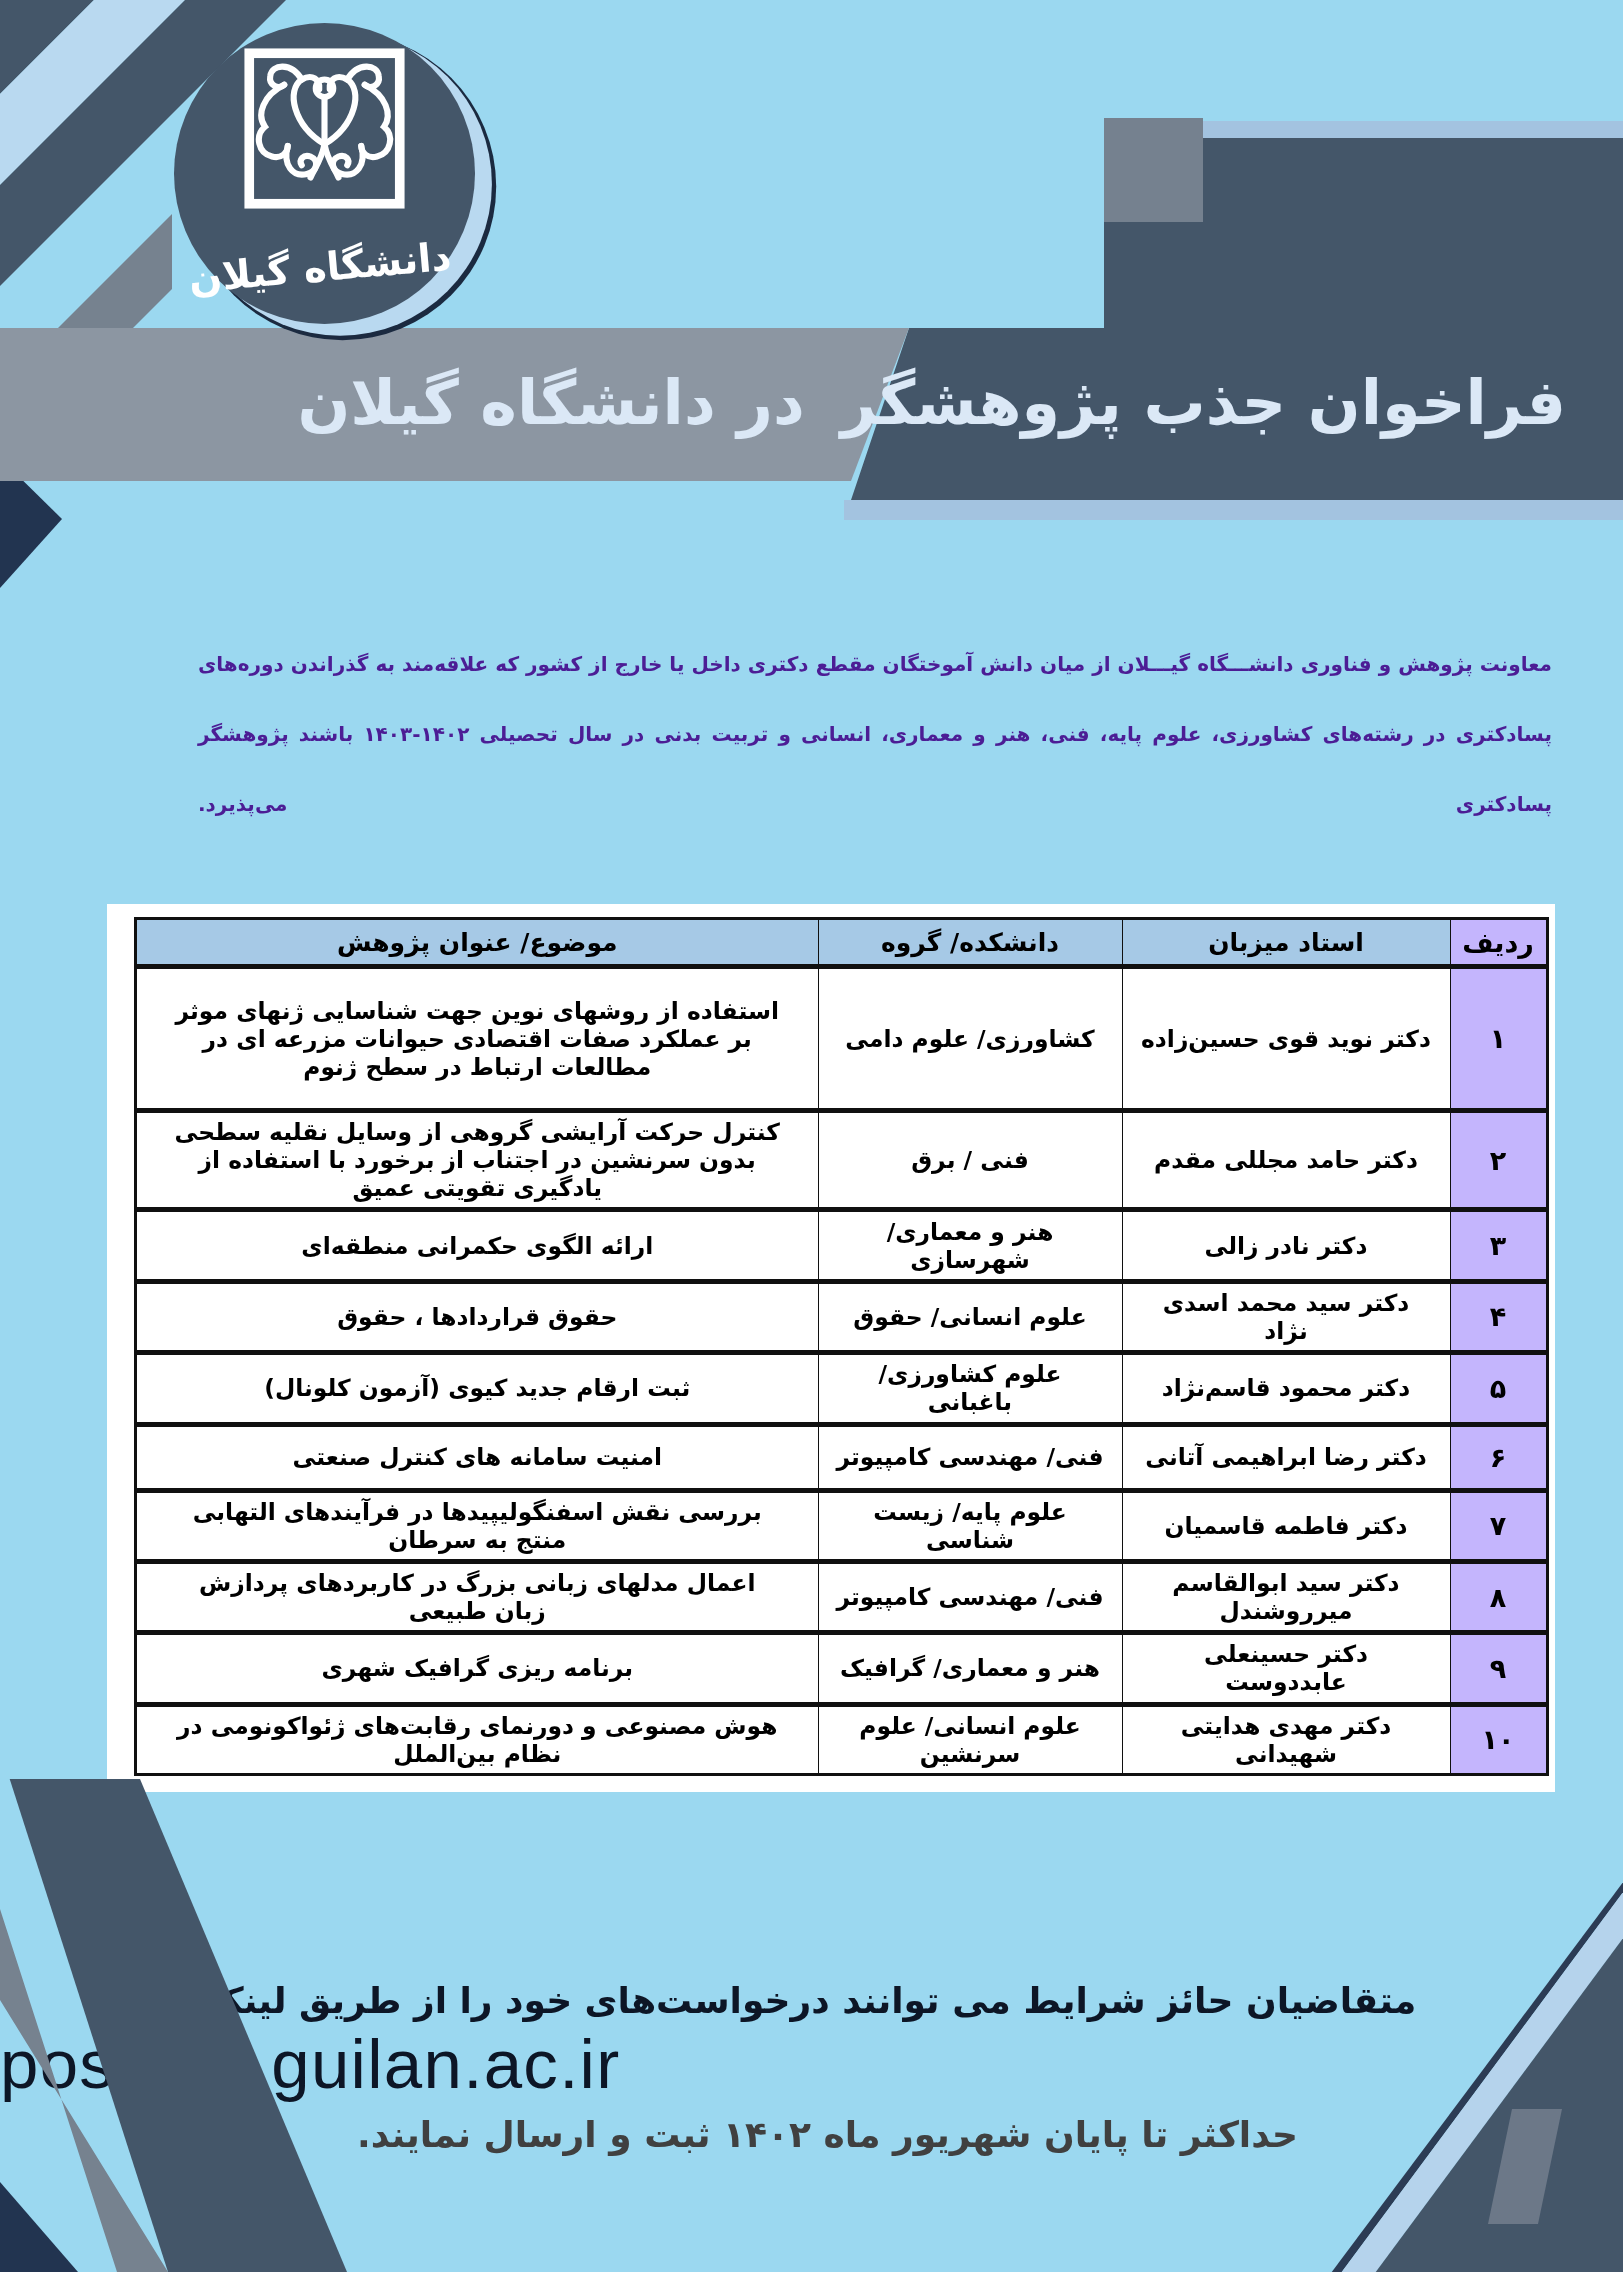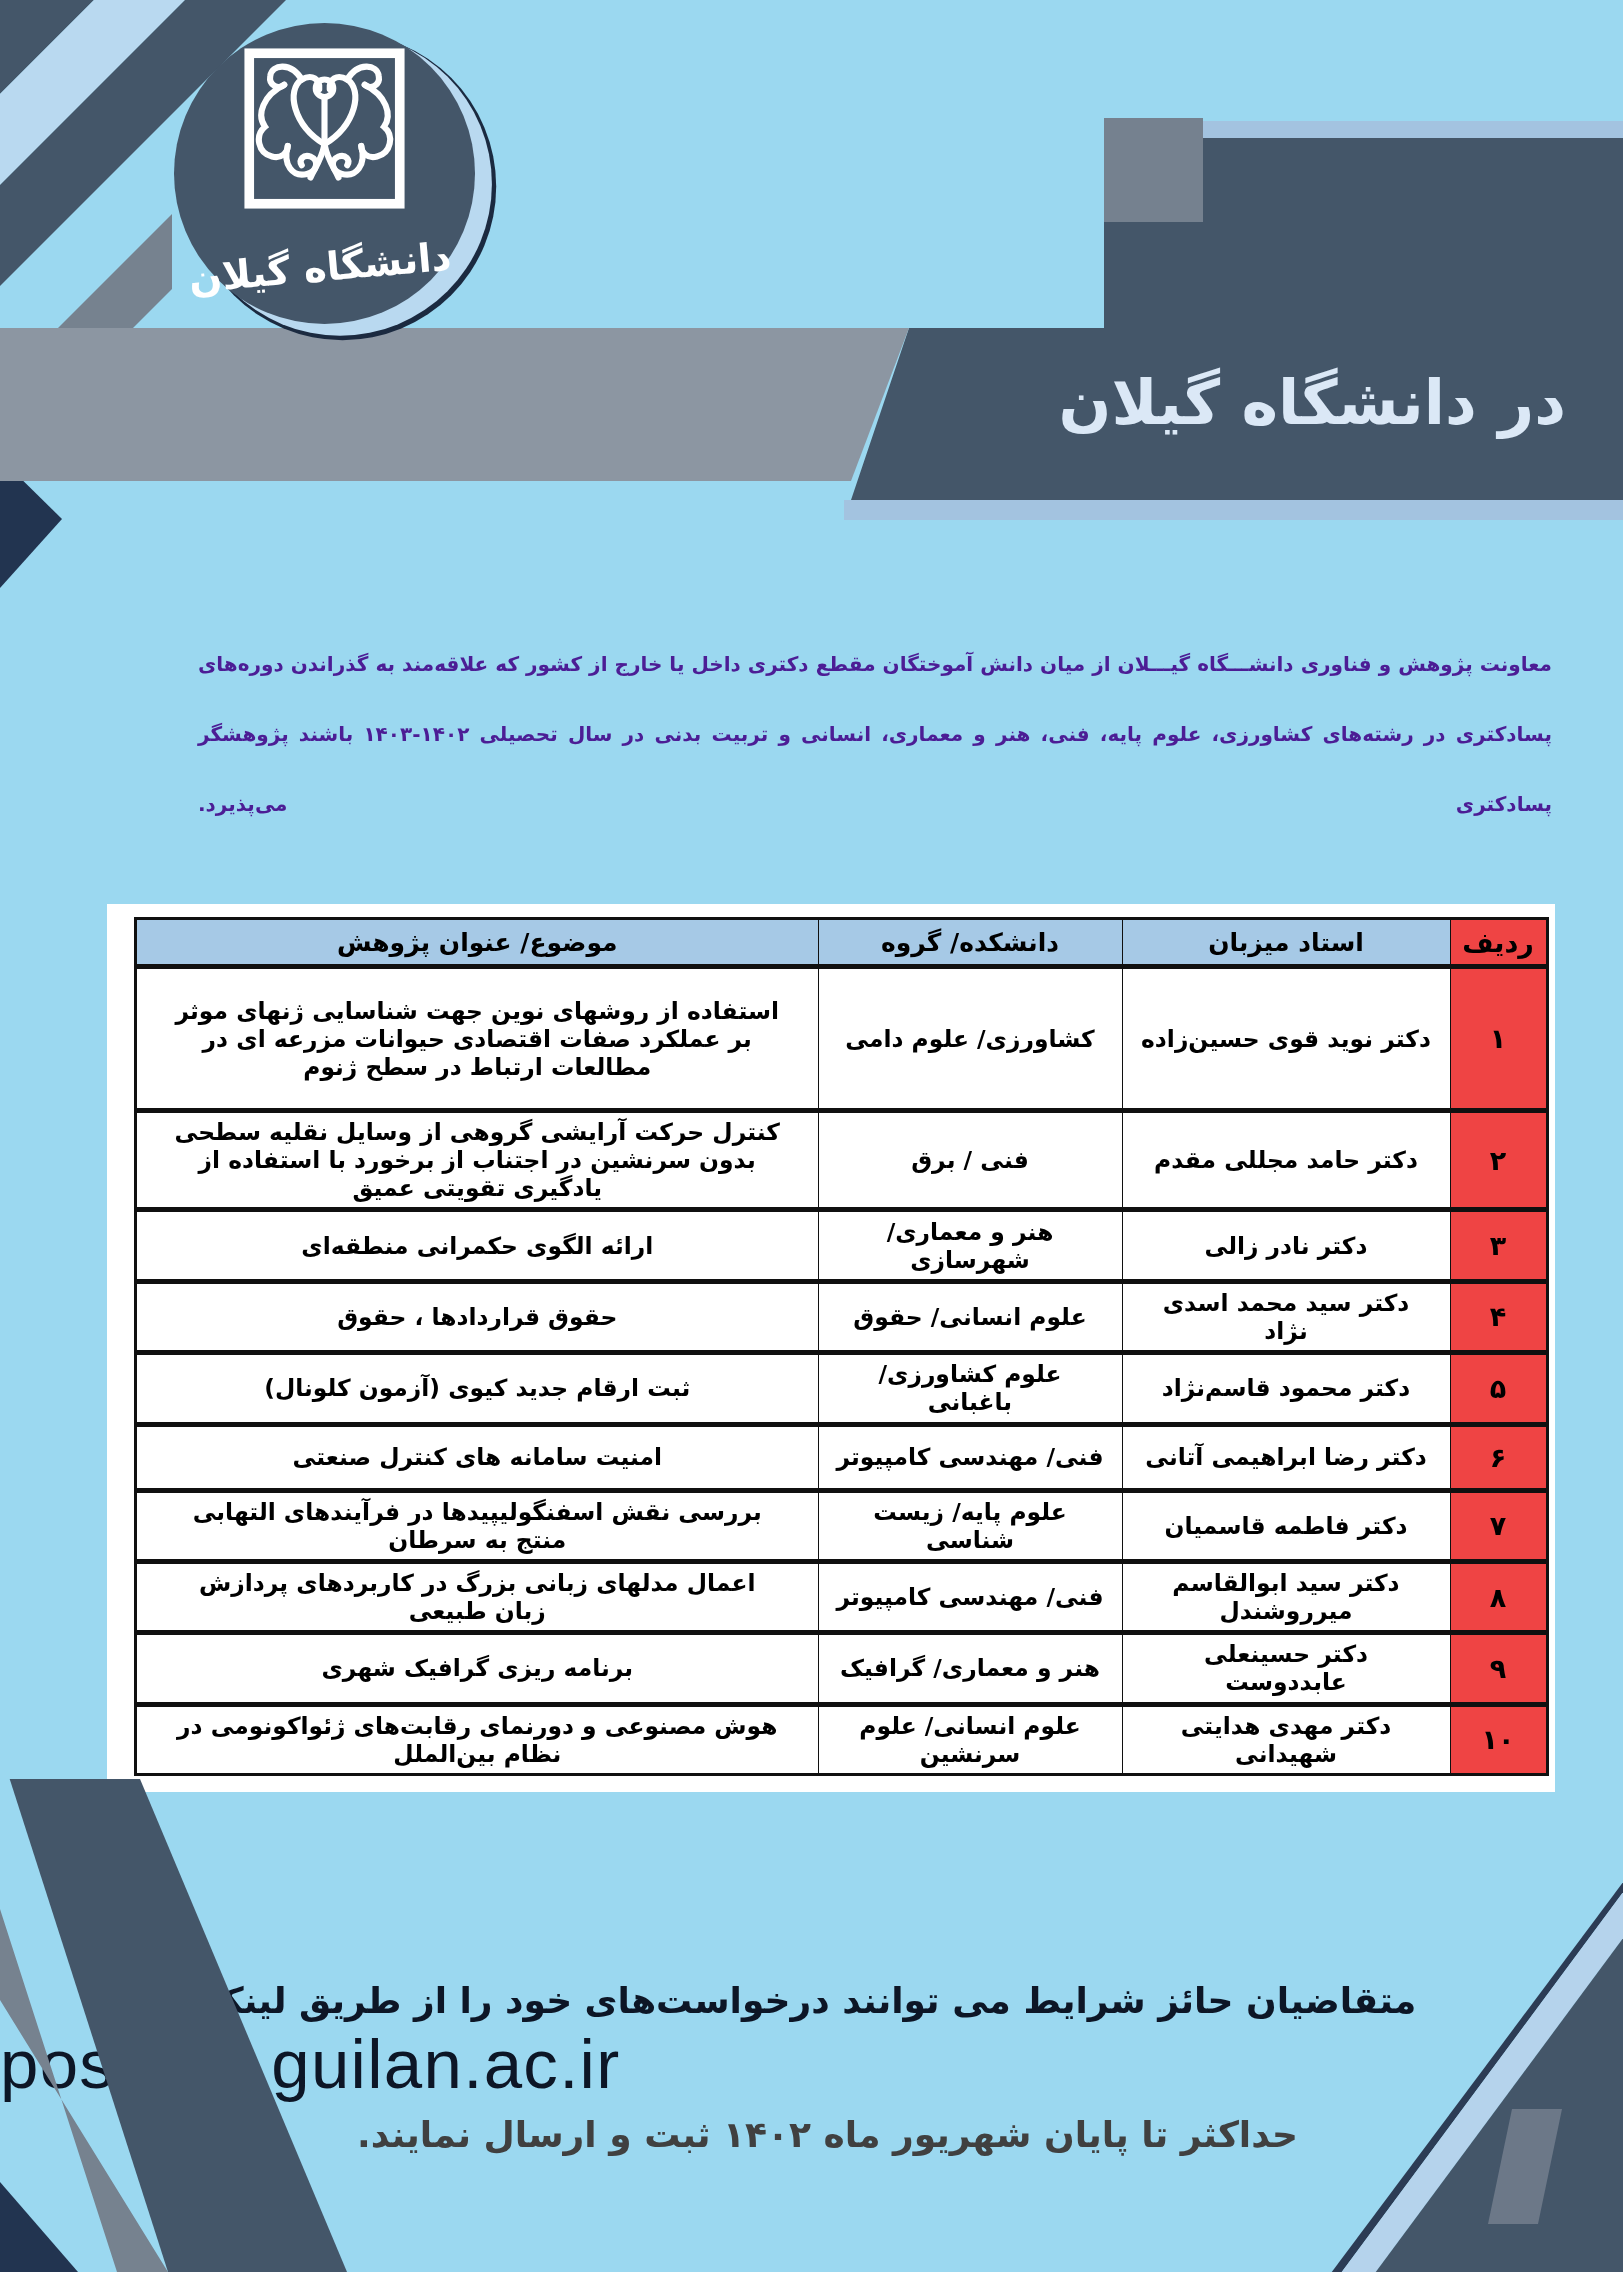--- a/index.html
+++ b/index.html
@@ -50,21 +50,21 @@
   
   .table-wrap{left:107px;top:904px;width:1448px;background:#ffffff;
     padding:13px 6.5px 15.6px 27px;box-sizing:border-box;}
   table.research{border-collapse:collapse;width:100%;table-layout:fixed;
     border:3.2px solid #101010;}
   table.research th,table.research td{
     border:1.9px solid #101010;font-weight:bold;text-align:center;vertical-align:middle;
     color:#000;padding:5.2px 17px;box-sizing:border-box;word-wrap:break-word;}
   table.research thead th{background:#a6c9e6;height:48px;font-size:25px;border-bottom-width:5.2px;}
   table.research tbody td{font-size:23.4px;border-top-width:5.2px;}
-  table.research td.row-col,table.research th.row-col{background:#ef4444;font-size:27px;padding:5.2px 3.9px;}
+  table.research td.row-col,table.research th.row-col{background:#c4b5fd;font-size:27px;padding:5.2px 3.9px;}
   table.research td.subject-col{padding:5.2px 36px;}
   tr.r-tall{height:144px;} tr.r-mid{height:97px;} tr.r-std{height:66px;}
 
   
   .footer-line1{left:0;top:1980px;width:100%;text-align:center;
     font-size:36px;font-weight:bold;color:#0d1626;}
   .footer-link{left:0;top:2025px;width:100%;text-align:left;
     font-size:69px;font-weight:400;color:#0d1626;
     font-family:"Liberation Sans","DejaVu Sans",sans-serif;letter-spacing:1.3px;
     text-decoration:none;direction:ltr;}
@@ -101,20 +101,21 @@
   </div>
 
   <div class="abs tr-strip-top"></div>
   <div class="abs tr-gray-square"></div>
   <div class="abs tr-dark"></div>
   <div class="abs tr-strip-bottom"></div>
 
   <div class="abs gray-band"></div>
 
   <div class="abs title-row">
+    <span>فراخوان جذب پژوهشگر</span>
     <span>در دانشگاه گیلان</span>
   </div>
 
   <div class="abs logo-circle">
     <svg class="logo-emblem" viewBox="0 0 200 200" fill="none" stroke="#ffffff" stroke-width="7" stroke-linecap="round">
       <rect x="14" y="14" width="172" height="172" stroke-width="11"></rect>
       <circle cx="100" cy="54" r="10"></circle>
       <line x1="100" y1="64" x2="100" y2="116"></line>
       <path d="M100 118 C64 96 56 56 74 44 C86 37 95 44 94 55"></path>
       <path d="M100 118 C136 96 144 56 126 44 C114 37 105 44 106 55"></path>

